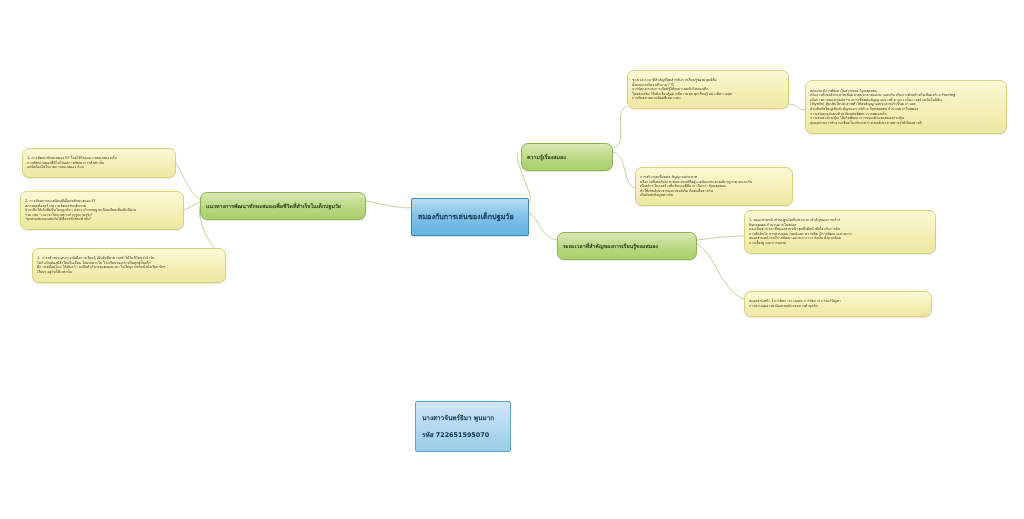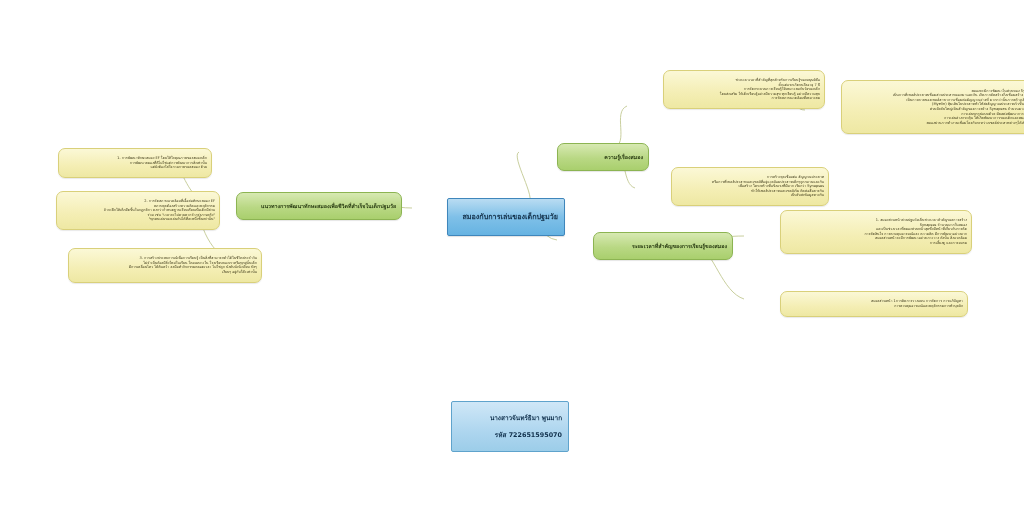--- a/index.html
+++ b/index.html
@@ -19,24 +19,23 @@
     position: absolute;
     left: 0;
     top: 0;
     width: 1024px;
     height: 519px;
     pointer-events: none;
   }
   .node {
     position: absolute;
     box-sizing: border-box;
-    text-align: right;
+    text-align: left;
     line-height: 1.28;
     white-space: pre-line;
-    margin-left: 36px;
   }
   
   .node.central {
     background: linear-gradient(to bottom, #b9dcf2 0%, #7fc0e8 50%, #66b3e2 100%);
     border: 1px solid #3f86bb;
     border-radius: 2px;
     color: #14314a;
     font-size: 7.2px;
     font-weight: bold;
     padding: 4px 6px;
@@ -173,18 +172,18 @@
 การตัดสินใจ การควบคุมอารมณ์และ ความคิด มีการพัฒนาอย่างมาก
 สมองส่วนหน้าจะมีการพัฒนาอย่างเกาะวาง ดังนั้น สิ่งแวดล้อม
 การเลี้ยงดู และการอบรม</span>
   </div>
 
   <div class="node note" style="left:744px; top:291px; width:188px;">
     <span class="nodetext">สมองส่วนหน้า 1การคิดการวางแผน การจัดการ การแก้ปัญหา
 การควบคุมอารมณ์และพฤติกรรมการทำบุคลิก</span>
   </div>
 
-  <div class="node author" style="left:415px; top:401px; width:118px;">
+  <div class="node author" style="left:415px; top:401px; width:96px;">
     <span class="nodetext">นางสาวจันทร์ธิมา พูนมาก</span>
     <span class="nodetext">รหัส 722651595070</span>
   </div>
 
 </div>
 
 </body></html>

